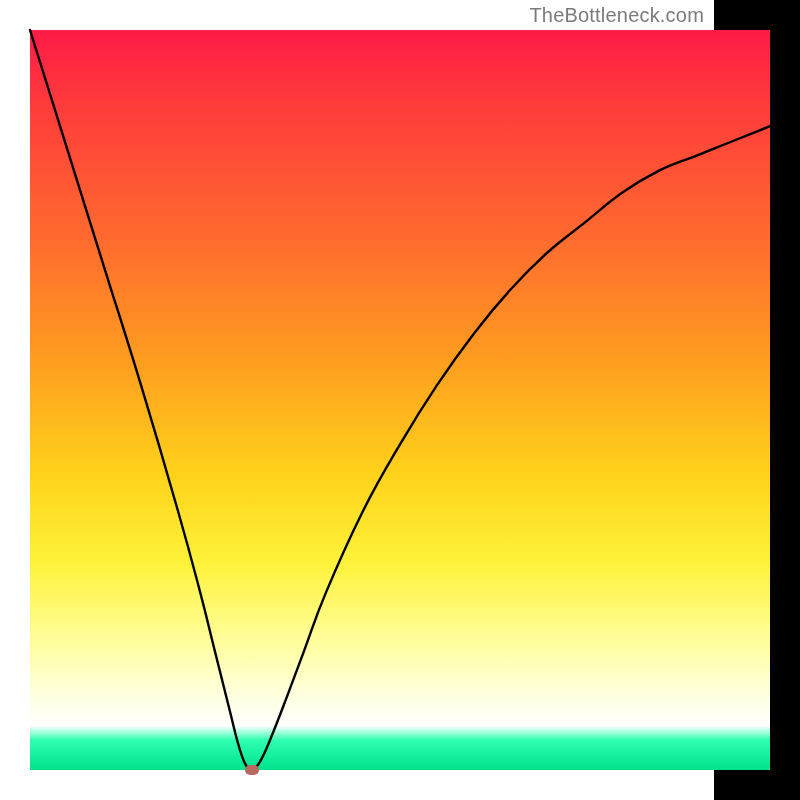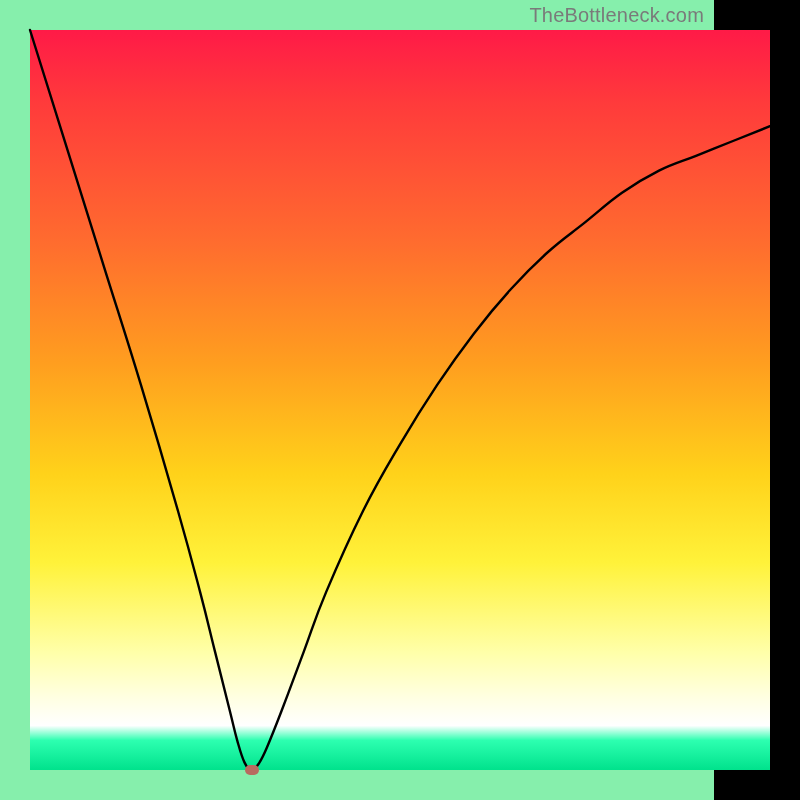--- a/index.html
+++ b/index.html
@@ -8,21 +8,21 @@
     width: 800px;
     height: 800px;
     background: #000;
     overflow: hidden;
     font-family: Arial, Helvetica, sans-serif;
   }
   .frame {
     position: relative;
     width: 714px;
     height: 800px;
-    background: #86efac;
+    background: #ffffff;
   }
   .plot-area {
     position: absolute;
     left: 30px;
     top: 30px;
     width: 740px;
     height: 740px;
     
     background: linear-gradient(to bottom,
       #ff1a47 0%,

